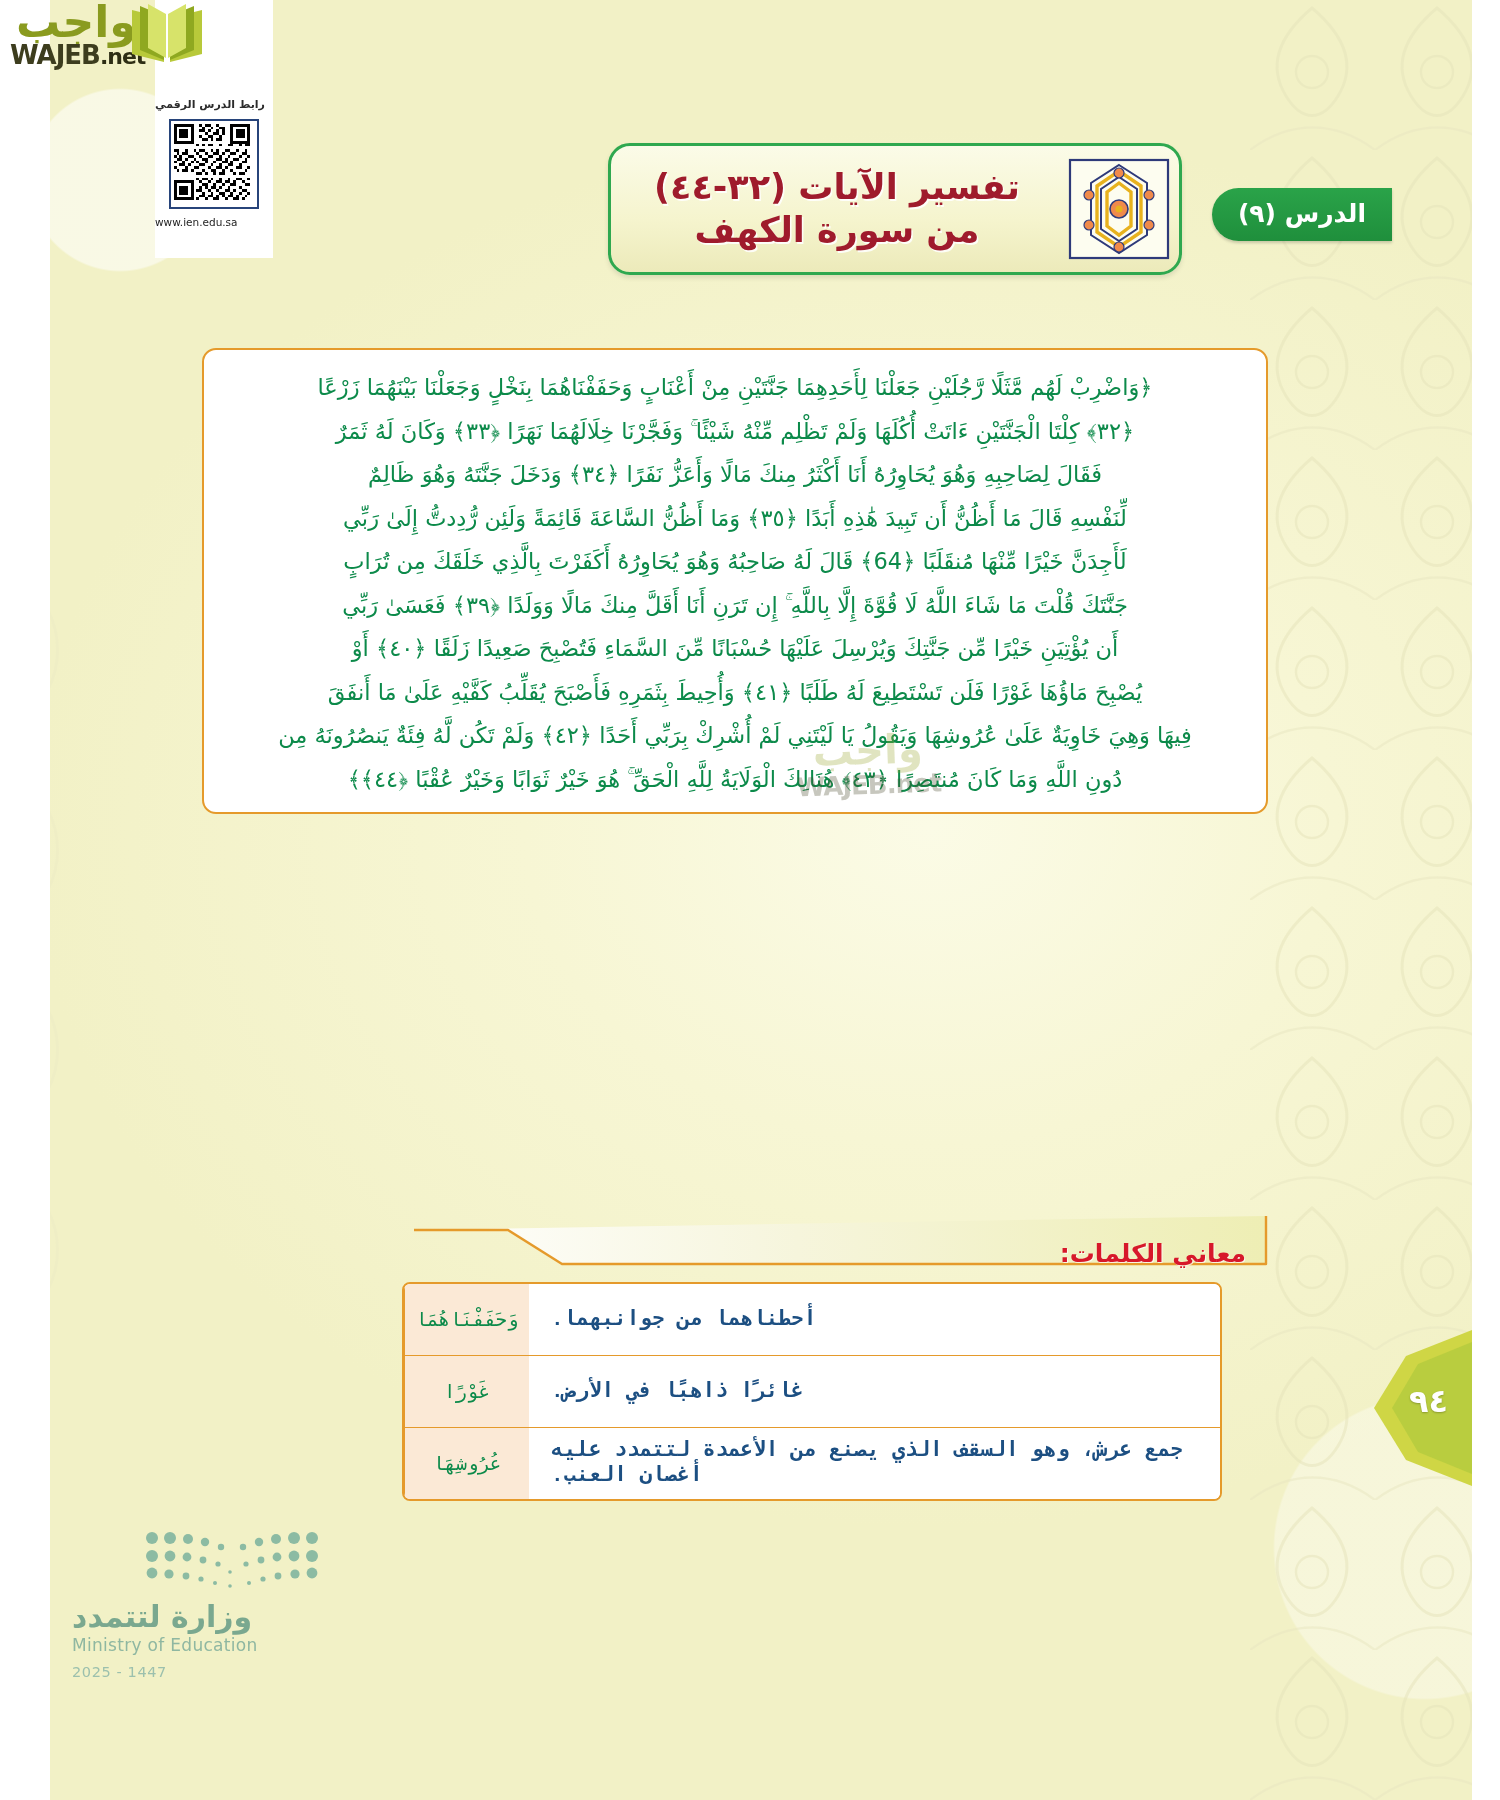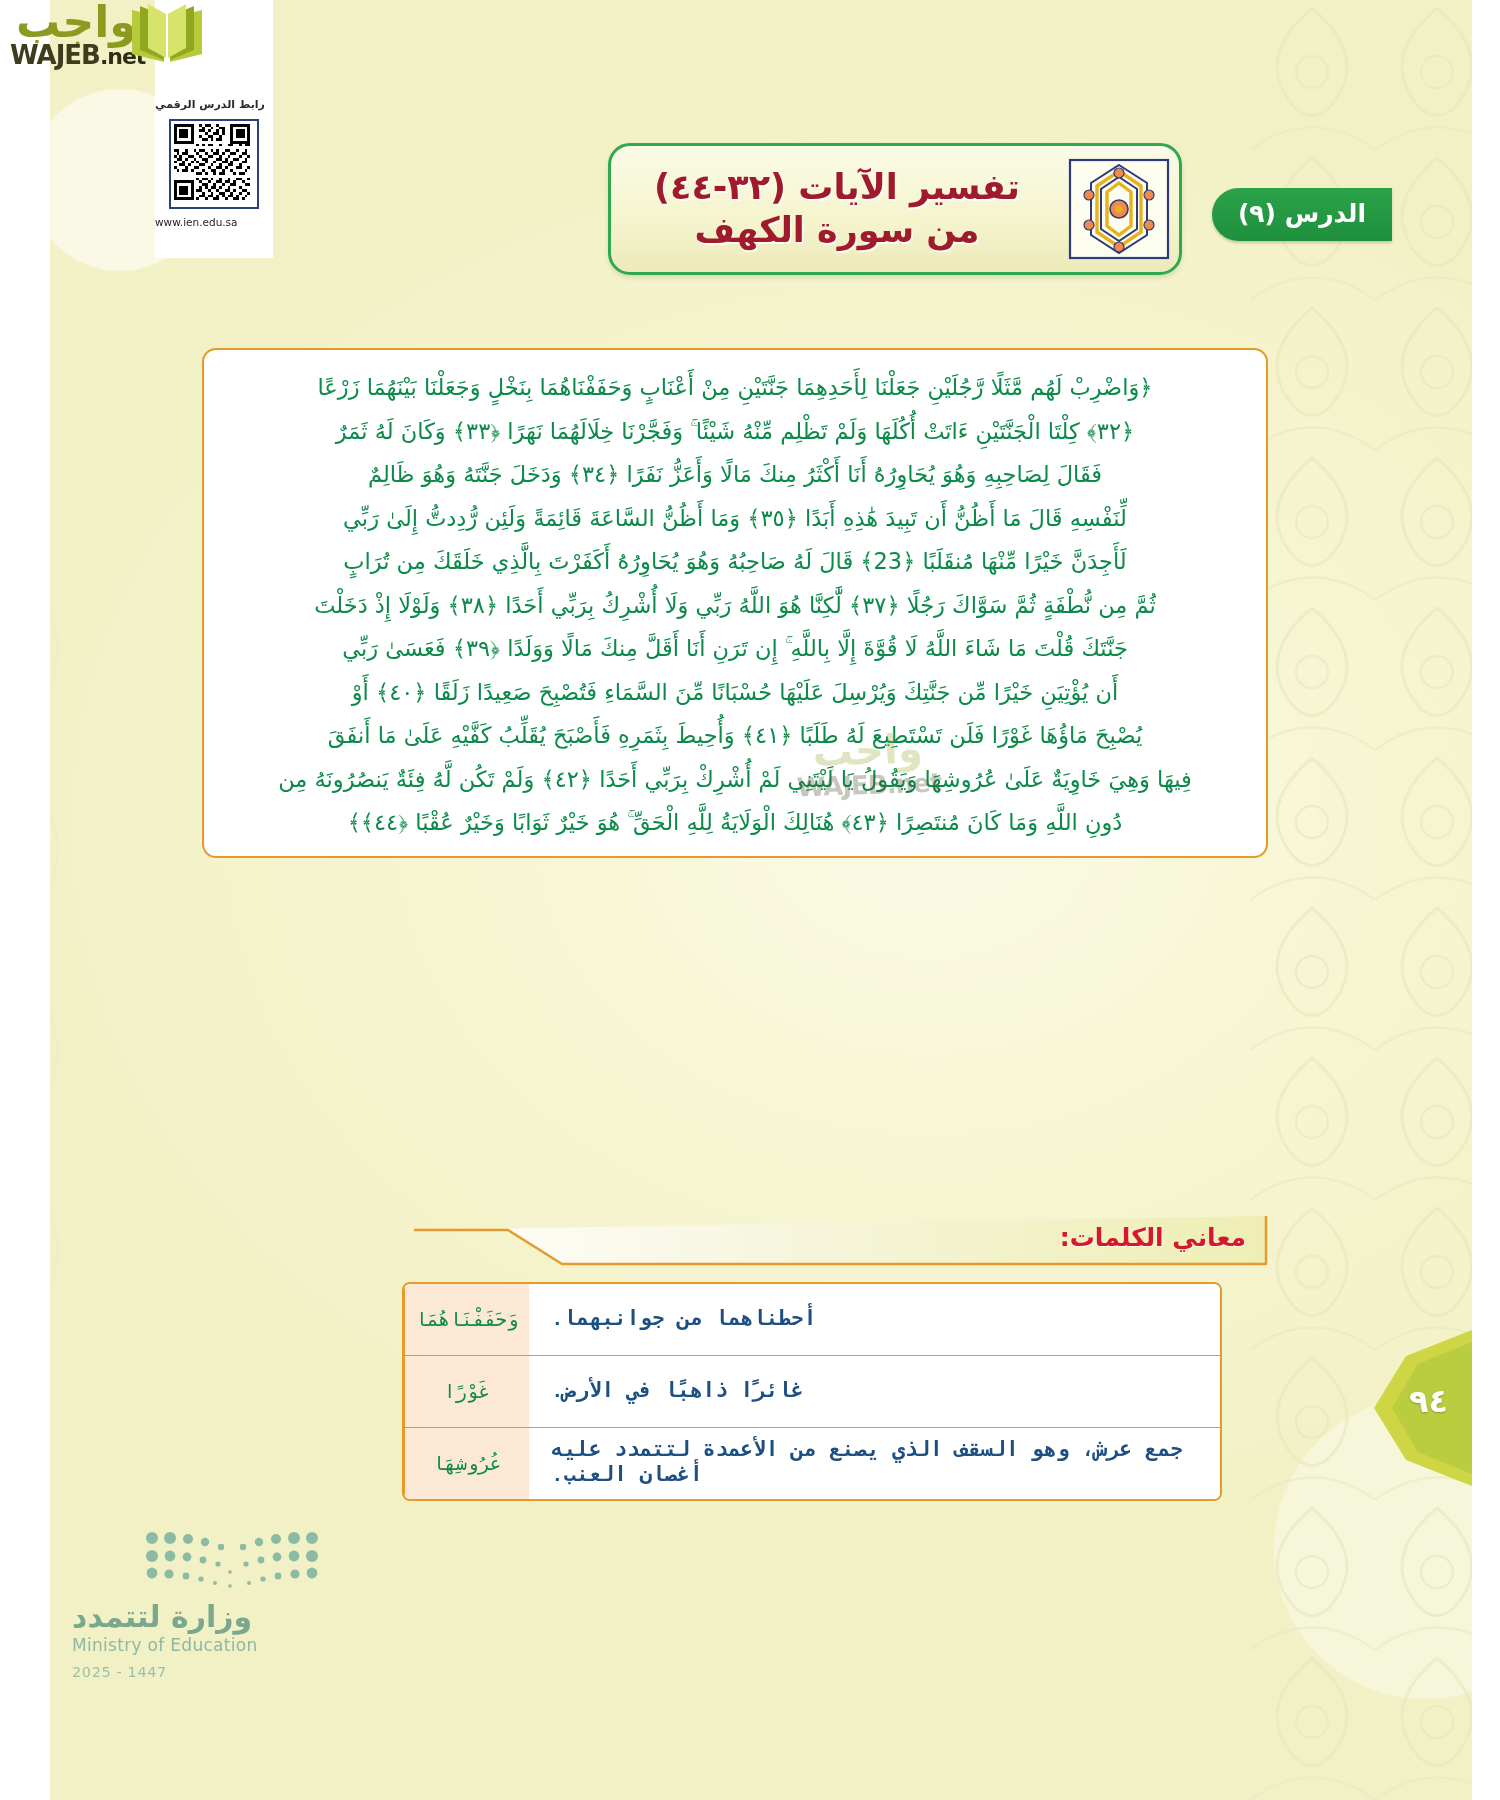--- a/index.html
+++ b/index.html
@@ -223,21 +223,21 @@
     width: 856px;
     height: 56px;
     z-index: 11;
   }
   .section-header .tab {
     position: absolute;
     inset: 0;
   }
   .section-title {
     position: absolute;
-    top: 11px;
+    top: 27px;
     right: 22px;
     color: #d7182a;
     font-size: 25px;
     font-weight: bold;
     z-index: 3;
     text-shadow: 1px 1px 0 rgba(255,255,255,0.7);
   }
 
   
   .meanings-table {
@@ -595,22 +595,21 @@
     <div>تفسير الآيات (٣٢-٤٤)</div>
     <div>من سورة الكهف</div>
   </div>
 </div>
 
 <div class="quran-box">
   <div class="quran-line">﴿وَاضْرِبْ لَهُم مَّثَلًا رَّجُلَيْنِ جَعَلْنَا لِأَحَدِهِمَا جَنَّتَيْنِ مِنْ أَعْنَابٍ وَحَفَفْنَاهُمَا بِنَخْلٍ وَجَعَلْنَا بَيْنَهُمَا زَرْعًا</div>
   <div class="quran-line">﴿٣٢﴾ كِلْتَا الْجَنَّتَيْنِ ءَاتَتْ أُكُلَهَا وَلَمْ تَظْلِم مِّنْهُ شَيْئًا ۚ وَفَجَّرْنَا خِلَالَهُمَا نَهَرًا ﴿٣٣﴾ وَكَانَ لَهُ ثَمَرٌ</div>
   <div class="quran-line">فَقَالَ لِصَاحِبِهِ وَهُوَ يُحَاوِرُهُ أَنَا أَكْثَرُ مِنكَ مَالًا وَأَعَزُّ نَفَرًا ﴿٣٤﴾ وَدَخَلَ جَنَّتَهُ وَهُوَ ظَالِمٌ</div>
   <div class="quran-line">لِّنَفْسِهِ قَالَ مَا أَظُنُّ أَن تَبِيدَ هَٰذِهِ أَبَدًا ﴿٣٥﴾ وَمَا أَظُنُّ السَّاعَةَ قَائِمَةً وَلَئِن رُّدِدتُّ إِلَىٰ رَبِّي</div>
-  <div class="quran-line">لَأَجِدَنَّ خَيْرًا مِّنْهَا مُنقَلَبًا ﴿23﴾ قَالَ لَهُ صَاحِبُهُ وَهُوَ يُحَاوِرُهُ أَكَفَرْتَ بِالَّذِي خَلَقَكَ مِن تُرَابٍ</div>
-  <div class="quran-line">ثُمَّ مِن نُّطْفَةٍ ثُمَّ سَوَّاكَ رَجُلًا ﴿٣٧﴾ لَّٰكِنَّا هُوَ اللَّهُ رَبِّي وَلَا أُشْرِكُ بِرَبِّي أَحَدًا ﴿٣٨﴾ وَلَوْلَا إِذْ دَخَلْتَ</div>
+  <div class="quran-line">لَأَجِدَنَّ خَيْرًا مِّنْهَا مُنقَلَبًا ﴿64﴾ قَالَ لَهُ صَاحِبُهُ وَهُوَ يُحَاوِرُهُ أَكَفَرْتَ بِالَّذِي خَلَقَكَ مِن تُرَابٍ</div>
   <div class="quran-line">جَنَّتَكَ قُلْتَ مَا شَاءَ اللَّهُ لَا قُوَّةَ إِلَّا بِاللَّهِ ۚ إِن تَرَنِ أَنَا أَقَلَّ مِنكَ مَالًا وَوَلَدًا ﴿٣٩﴾ فَعَسَىٰ رَبِّي</div>
   <div class="quran-line">أَن يُؤْتِيَنِ خَيْرًا مِّن جَنَّتِكَ وَيُرْسِلَ عَلَيْهَا حُسْبَانًا مِّنَ السَّمَاءِ فَتُصْبِحَ صَعِيدًا زَلَقًا ﴿٤٠﴾ أَوْ</div>
   <div class="quran-line">يُصْبِحَ مَاؤُهَا غَوْرًا فَلَن تَسْتَطِيعَ لَهُ طَلَبًا ﴿٤١﴾ وَأُحِيطَ بِثَمَرِهِ فَأَصْبَحَ يُقَلِّبُ كَفَّيْهِ عَلَىٰ مَا أَنفَقَ</div>
   <div class="quran-line">فِيهَا وَهِيَ خَاوِيَةٌ عَلَىٰ عُرُوشِهَا وَيَقُولُ يَا لَيْتَنِي لَمْ أُشْرِكْ بِرَبِّي أَحَدًا ﴿٤٢﴾ وَلَمْ تَكُن لَّهُ فِئَةٌ يَنصُرُونَهُ مِن</div>
   <div class="quran-line">دُونِ اللَّهِ وَمَا كَانَ مُنتَصِرًا ﴿٤٣﴾ هُنَالِكَ الْوَلَايَةُ لِلَّهِ الْحَقِّ ۚ هُوَ خَيْرٌ ثَوَابًا وَخَيْرٌ عُقْبًا ﴿٤٤﴾﴾</div>
 </div>
 
 <div class="center-watermark">
   <div class="cw-ar">واجب</div>
   <div class="cw-en">

